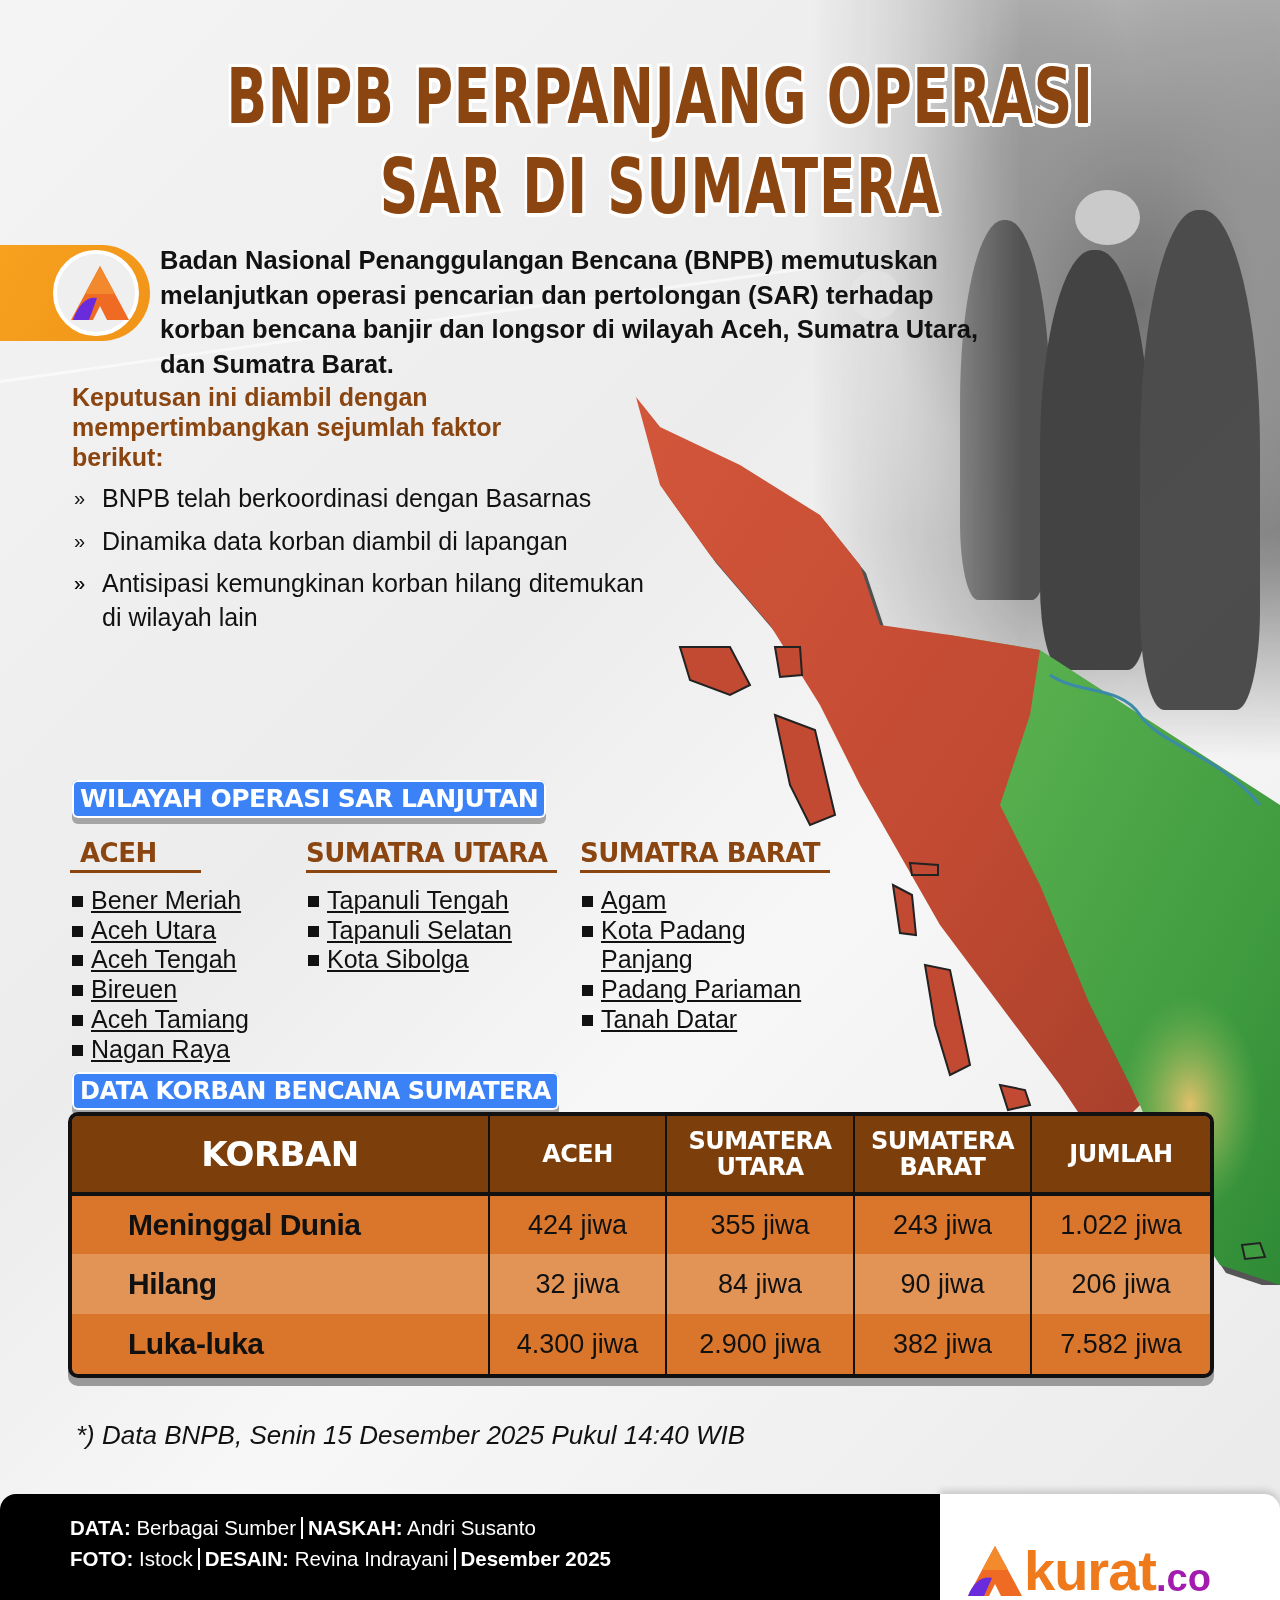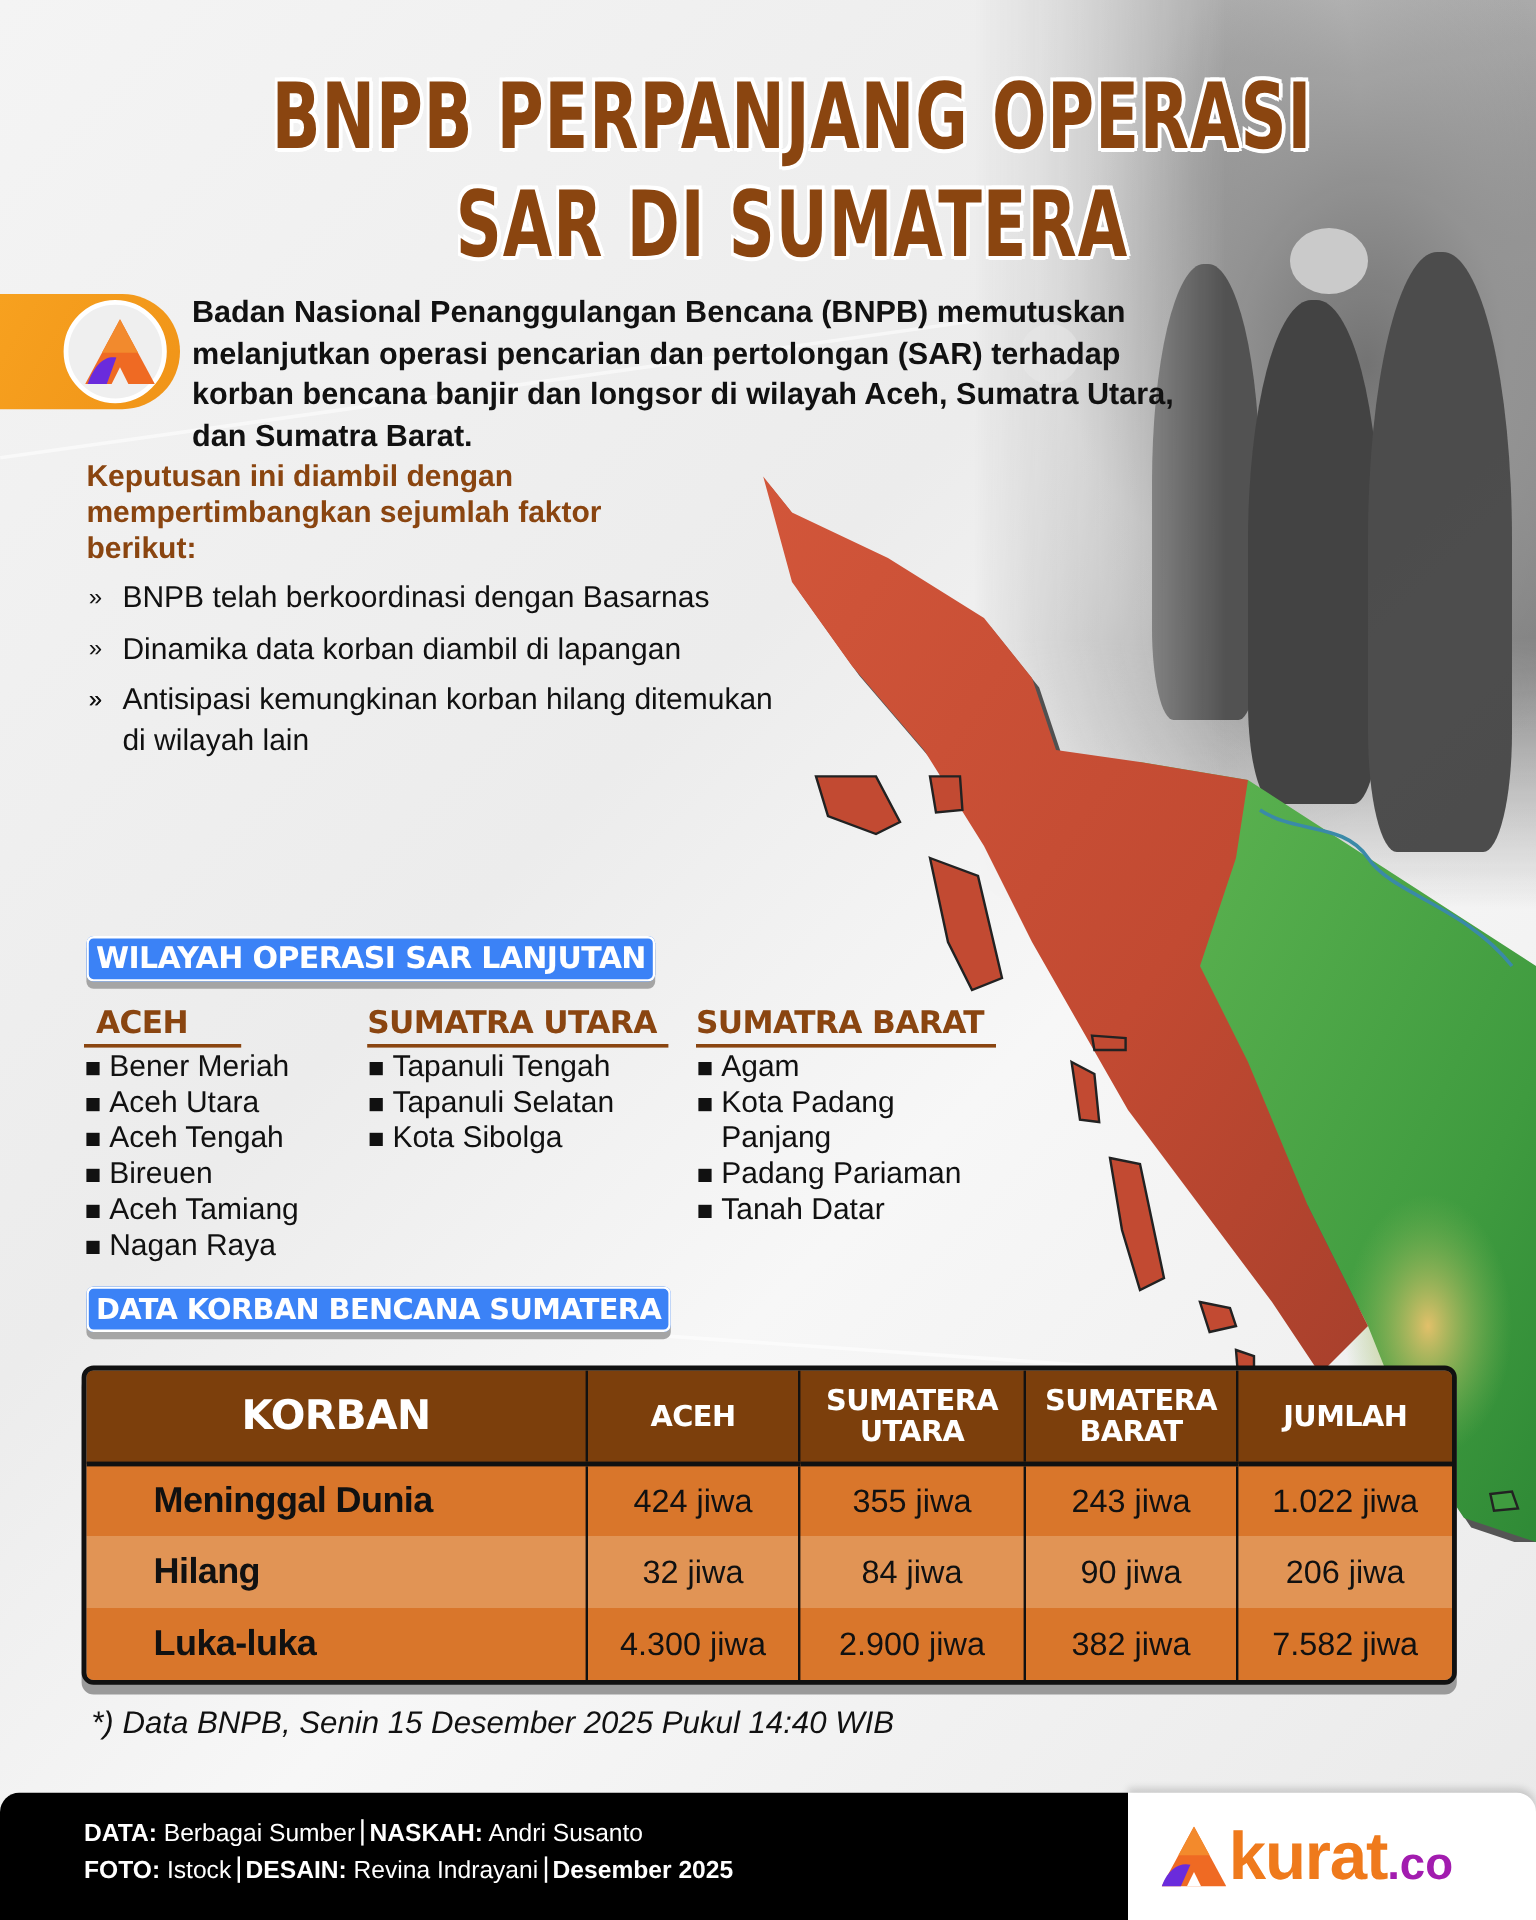--- a/index.html
+++ b/index.html
@@ -70,30 +70,30 @@
     font-family: "DejaVu Sans", sans-serif; letter-spacing: -0.5px;
   }
 
   
   .region { position: absolute; top: 838px; }
   .region-title {
     font-size: 26px; font-weight: 700; color: #8a4510; padding: 0 10px 2px 10px;
     border-bottom: 3px solid #8a4510; display: inline-block; line-height: 30px;
     font-family: "DejaVu Sans", sans-serif; letter-spacing: -0.5px;
   }
-  .region ul { list-style: none; margin-top: 2px; }
+  .region ul { list-style: none; margin-top: 13px; text-decoration: underline; }
   .region li { font-size: 25px; line-height: 29.7px; padding-left: 21px; position: relative; color: #111; }
   .region li .sq { position: absolute; left: 2px; top: 10px; width: 11px; height: 11px; background: #111; }
 
   
   .map { position: absolute; left: 620px; top: 385px; width: 660px; height: 900px; }
 
   
   .table-wrap {
-    position: absolute; left: 68px; top: 1138px; width: 1146px; height: 266px;
+    position: absolute; left: 68px; top: 1112px; width: 1146px; height: 266px;
     border: 4px solid #111; border-radius: 10px; overflow: hidden;
     box-shadow: 0 8px 0 #9a9a9a;
     background: #737373;
   }
   table { border-collapse: collapse; width: 100%; height: 100%; table-layout: fixed; }
   th {
     background: #7c3f0c; color: #fff; font-weight: 700; height: 78px;
     font-family: "DejaVu Sans", sans-serif; letter-spacing: -0.5px;
     border-right: 2px solid #111; border-bottom: 4px solid #111; line-height: 26px;
   }
@@ -116,21 +116,21 @@
     background: #000; border-radius: 16px 0 0 0;
   }
   .footer-credits { position: absolute; left: 70px; top: 1512px; color: #fff; font-size: 20.5px; line-height: 31px; }
   .footer-credits b { font-weight: 700; }
   .footer-credits .sep { display: inline-block; width: 2px; height: 22px; background: #fff; vertical-align: -4px; margin: 0 5px; }
   .footer-light {
     position: absolute; left: 940px; top: 1494px; width: 340px; height: 106px; background: #fff;
     border-radius: 0 16px 0 0; box-shadow: 0 -4px 6px rgba(0,0,0,.15);
   }
   .brand { position: absolute; left: 968px; top: 1518px; display: flex; align-items: flex-end; }
-  .brand-word { font-size: 56px; font-weight: 700; color: #ef7a1c; line-height: 58px; letter-spacing: -1px; }
+  .brand-word { font-size: 56px; font-weight: 700; color: #ef7a1c; line-height: 58px; letter-spacing: -1px; margin-top: 24px; }
   .brand-tld { font-size: 38px; font-weight: 700; color: #a21caf; line-height: 44px; }
 </style>
 </head>
 <body>
 
 <div class="paper-fold" style="left:0;top:380px;width:900px;height:3px;transform:rotate(-8deg);"></div>
 <div class="paper-fold" style="left:100px;top:1080px;width:1000px;height:3px;transform:rotate(4deg);"></div>
 
 <div class="photo">
   <div class="person" style="left:150px;top:220px;width:90px;height:380px;"></div>

